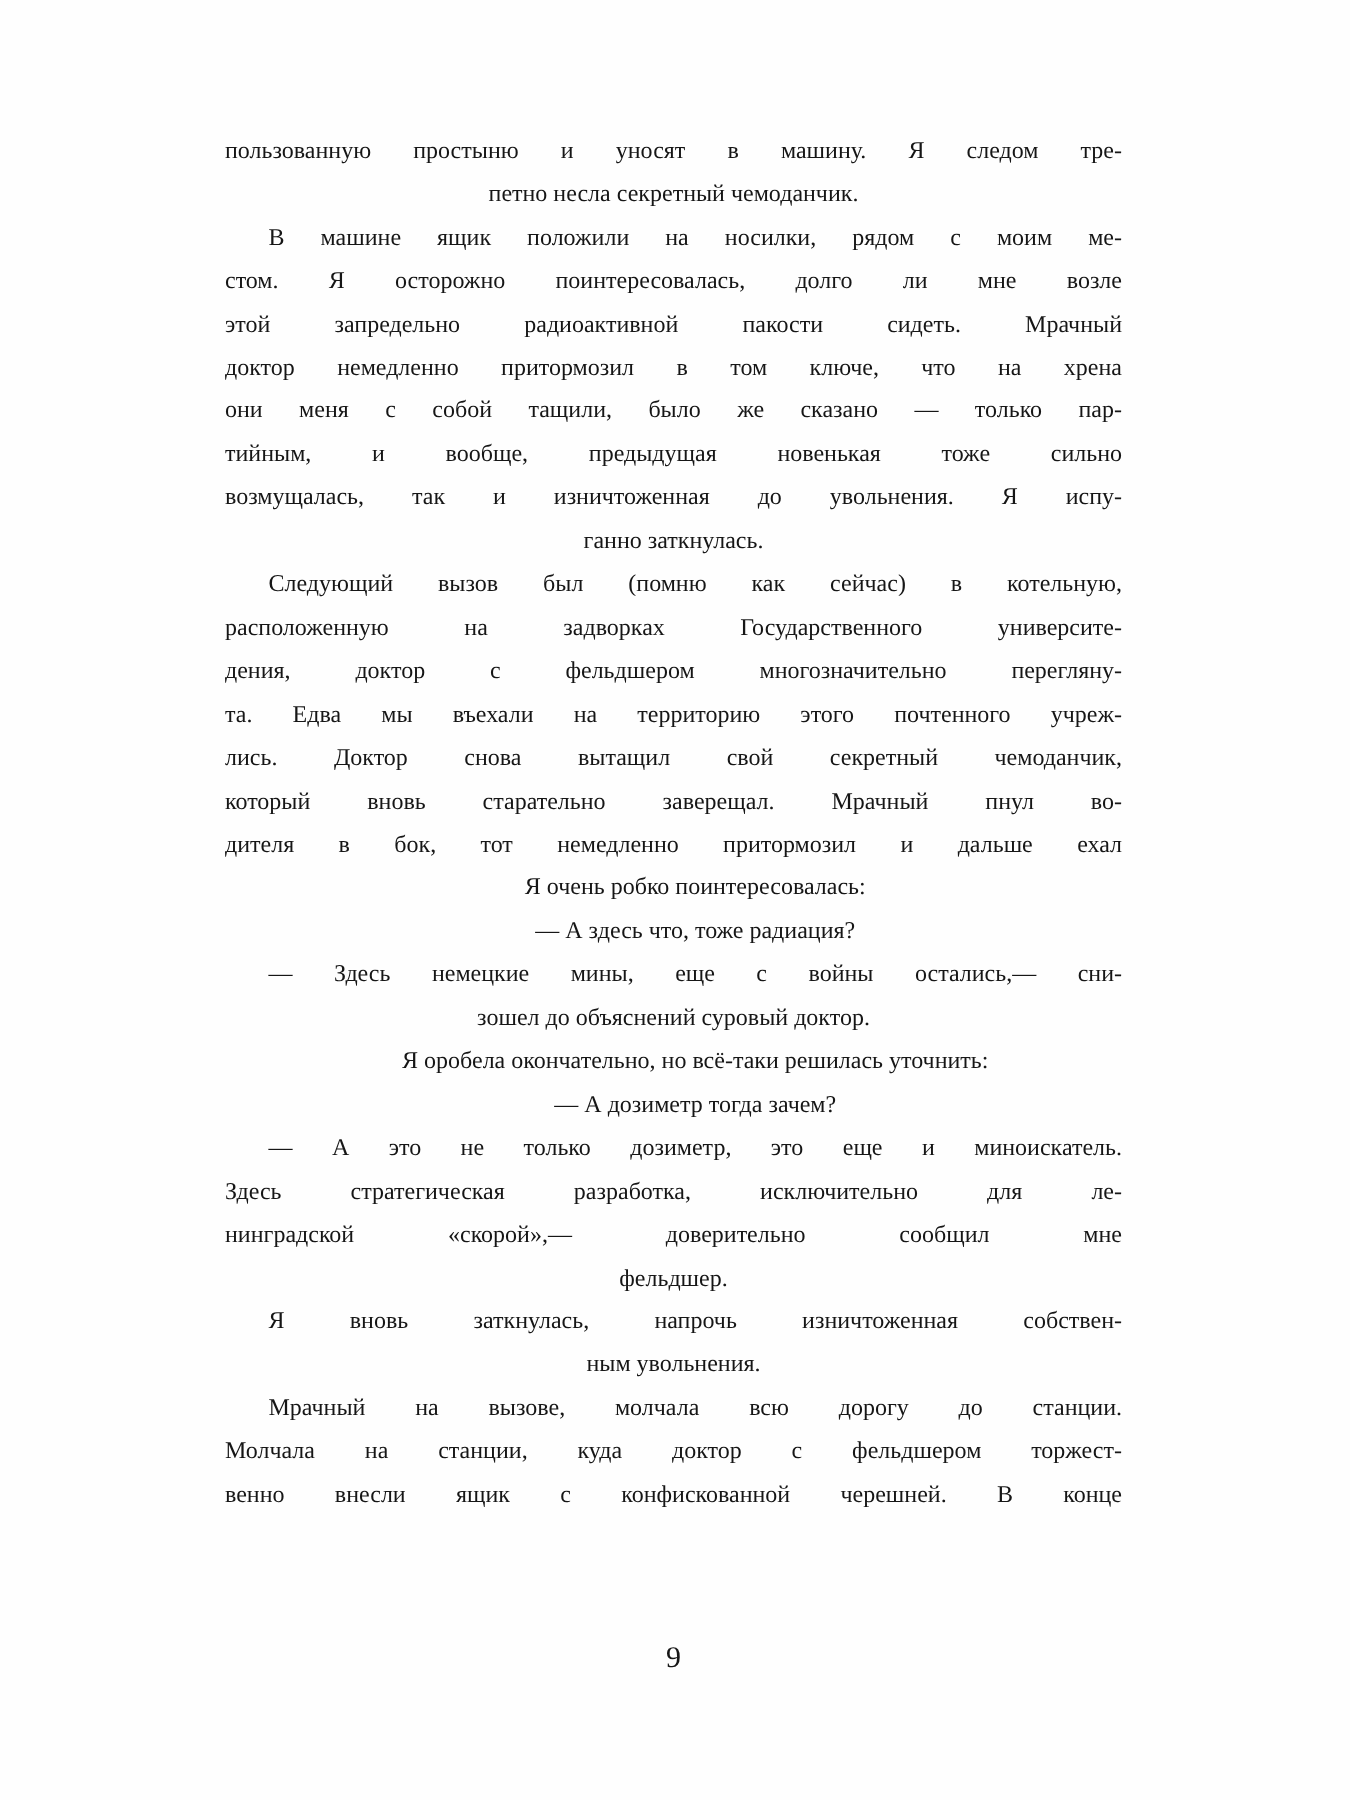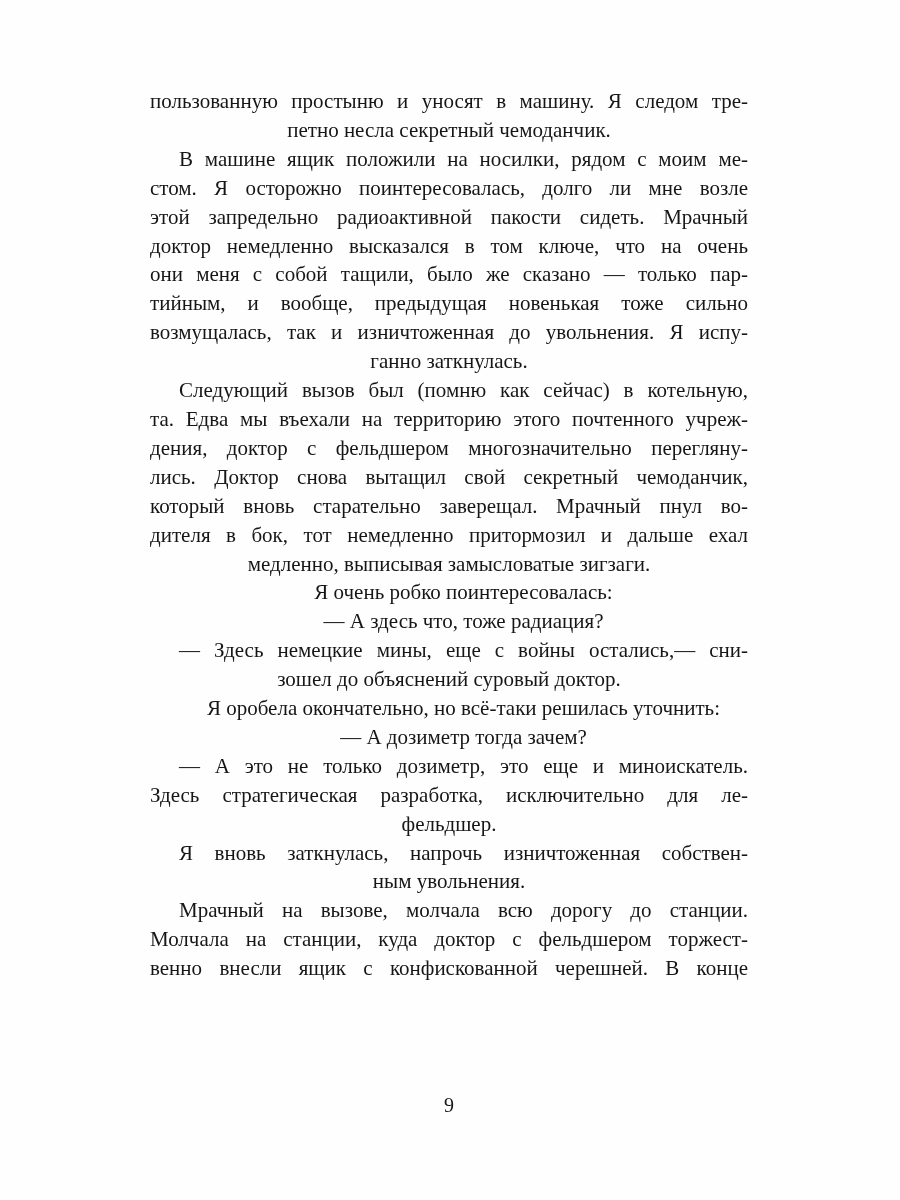--- a/index.html
+++ b/index.html
@@ -14,21 +14,21 @@
     background: #fefefe;
     font-family: "Liberation Serif", "DejaVu Serif", serif;
     color: #161616;
     overflow: hidden;
   }
   .text-block {
     position: absolute;
     left: 150px;
     top: 87px;
     width: 598px;
-    font-size: 21px;
+    font-size: 16px;
     line-height: 28.9px;
   }
   .ln {
     text-align: center;
     white-space: normal;
   }
   .ln.j {
     text-align: justify;
     text-align-last: justify;
   }
@@ -49,40 +49,41 @@
 </head>
 <body>
 
 <div class="page">
   <div class="text-block">
     <div class="ln j">пользованную простыню и уносят в машину. Я следом тре-</div>
     <div class="ln">петно несла секретный чемоданчик.</div>
     <div class="ln j in">В машине ящик положили на носилки, рядом с моим ме-</div>
     <div class="ln j">стом. Я осторожно поинтересовалась, долго ли мне возле</div>
     <div class="ln j">этой запредельно радиоактивной пакости сидеть. Мрачный</div>
-    <div class="ln j">доктор немедленно высказался в том ключе, что на очень</div>
+    <div class="ln j">доктор немедленно притормозил в том ключе, что на хрена</div>
     <div class="ln j">они меня с собой тащили, было же сказано — только пар-</div>
     <div class="ln j">тийным, и вообще, предыдущая новенькая тоже сильно</div>
     <div class="ln j">возмущалась, так и изничтоженная до увольнения. Я испу-</div>
     <div class="ln">ганно заткнулась.</div>
     <div class="ln j in">Следующий вызов был (помню как сейчас) в котельную,</div>
+    <div class="ln j">расположенную на задворках Государственного университе-</div>
+    <div class="ln j">дения, доктор с фельдшером многозначительно перегляну-</div>
     <div class="ln j">та. Едва мы въехали на территорию этого почтенного учреж-</div>
-    <div class="ln j">дения, доктор с фельдшером многозначительно перегляну-</div>
     <div class="ln j">лись. Доктор снова вытащил свой секретный чемоданчик,</div>
     <div class="ln j">который вновь старательно заверещал. Мрачный пнул во-</div>
     <div class="ln j">дителя в бок, тот немедленно притормозил и дальше ехал</div>
-    <div class="ln">медленно, выписывая замысловатые зигзаги.</div>
     <div class="ln in">Я очень робко поинтересовалась:</div>
     <div class="ln in">— А здесь что, тоже радиация?</div>
     <div class="ln j in">— Здесь немецкие мины, еще с войны остались,— сни-</div>
     <div class="ln">зошел до объяснений суровый доктор.</div>
     <div class="ln in">Я оробела окончательно, но всё-таки решилась уточнить:</div>
     <div class="ln in">— А дозиметр тогда зачем?</div>
     <div class="ln j in">— А это не только дозиметр, это еще и миноискатель.</div>
     <div class="ln j">Здесь стратегическая разработка, исключительно для ле-</div>
+    <div class="ln j">нинградской «скорой»,— доверительно сообщил мне</div>
     <div class="ln">фельдшер.</div>
     <div class="ln j in">Я вновь заткнулась, напрочь изничтоженная собствен-</div>
     <div class="ln">ным увольнения.</div>
     <div class="ln j in">Мрачный на вызове, молчала всю дорогу до станции.</div>
     <div class="ln j">Молчала на станции, куда доктор с фельдшером торжест-</div>
     <div class="ln j">венно внесли ящик с конфискованной черешней. В конце</div>
   </div>
   <div class="folio">9</div>
 </div>
 

